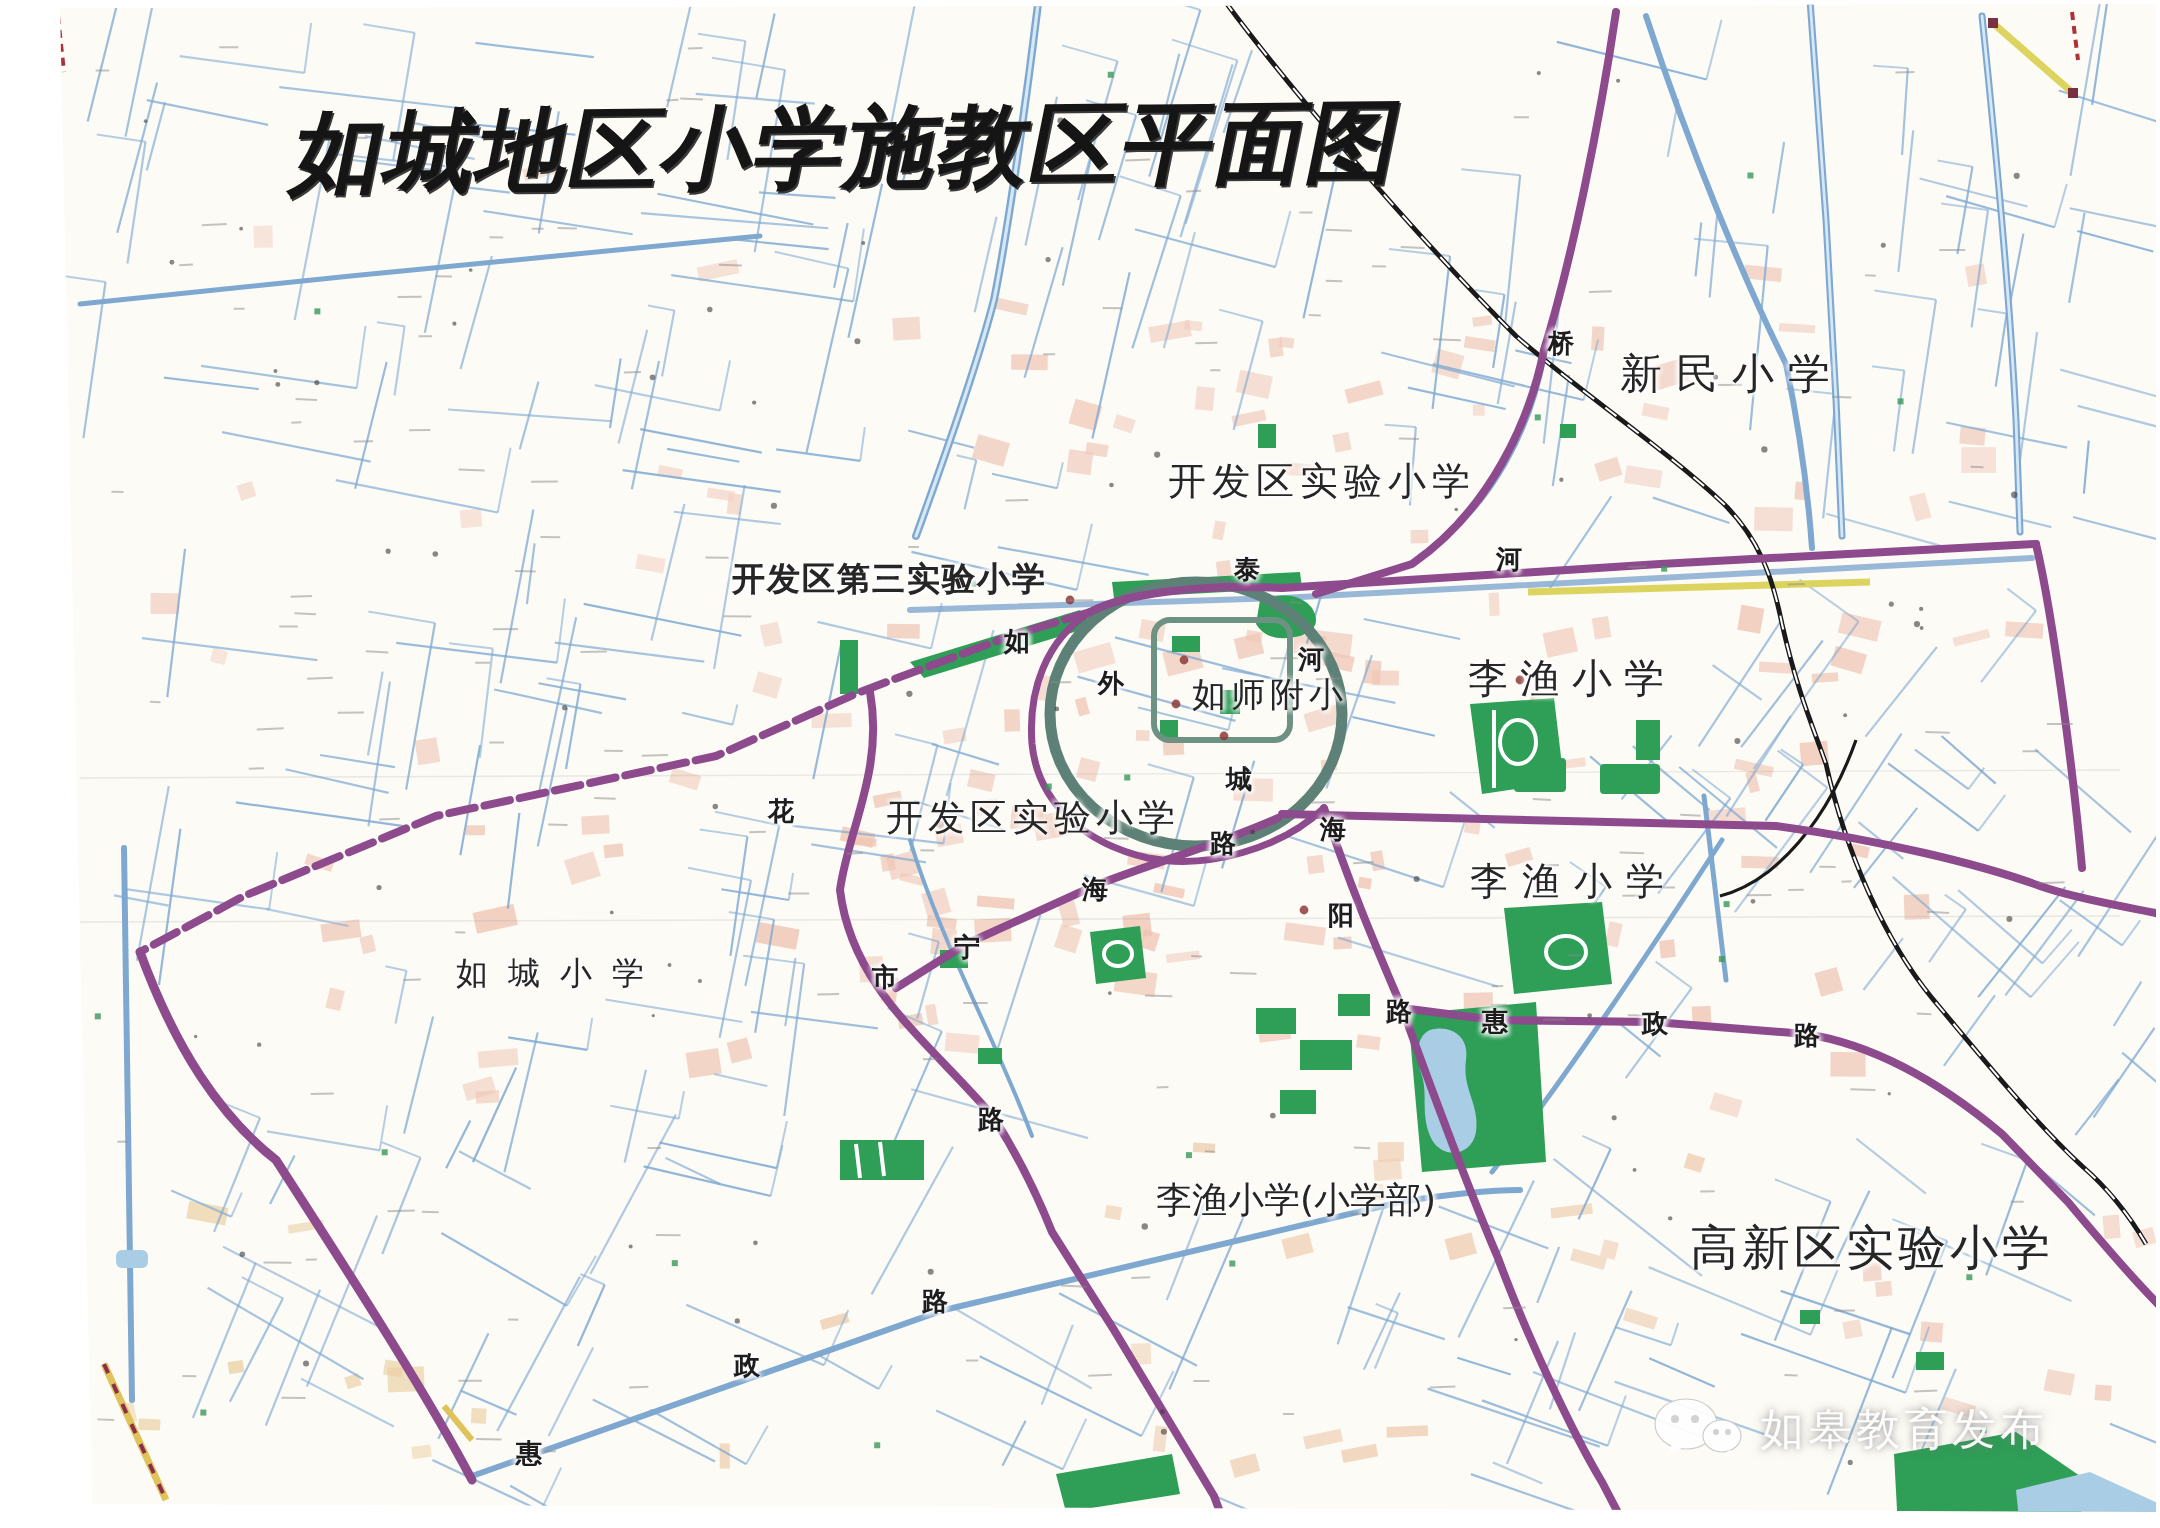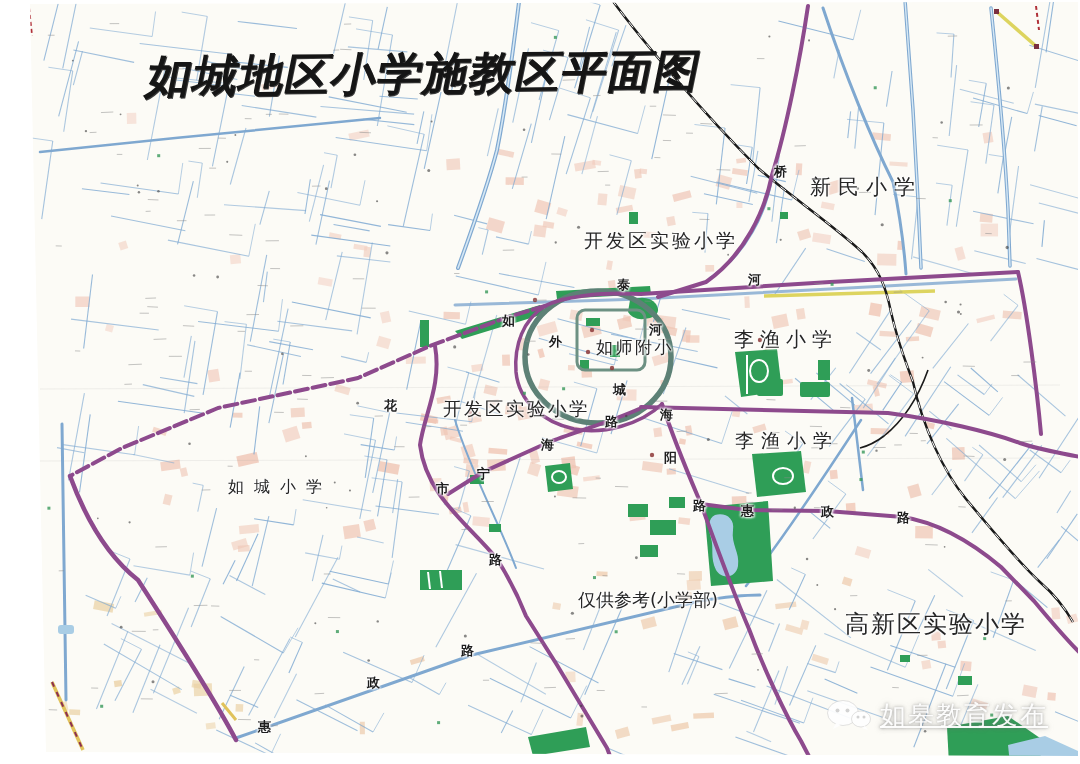--- a/index.html
+++ b/index.html
@@ -9,22 +9,22 @@
   .lbl{position:absolute;color:#262626;white-space:nowrap;
        text-shadow:0 0 3px #fff,0 0 3px #fff,1px 1px 2px #fff,-1px -1px 2px #fff;}
   .school{font-weight:500;}
   .roadchar{font-size:13px;font-weight:bold;color:#1d1d1d;}
   .title{position:absolute;left:148px;top:44px;font-size:45px;font-weight:bold;
          font-family:"DejaVu Serif","Liberation Serif",serif;color:#151515;letter-spacing:1px;
          transform:skewX(-12deg) rotate(-0.6deg);text-shadow:1px 1px 0 #3a3a3a;}
   .subtitle{position:absolute;left:710px;top:78px;font-size:14.5px;font-weight:bold;color:#101010;
             text-shadow:0 0 2px #fff;}
   .watermark{position:absolute;left:826px;top:698px;display:flex;align-items:center;gap:8px;}
-  .watermark-text{font-size:26px;letter-spacing:2px;color:rgba(255,255,255,.95);font-weight:500;
-                  text-shadow:0 0 3px rgba(110,110,110,.55),0 0 6px rgba(130,130,130,.35);text-decoration:underline;}
+  .watermark-text{font-size:22px;letter-spacing:2px;color:rgba(255,255,255,.95);font-weight:500;
+                  text-shadow:0 0 3px rgba(110,110,110,.55),0 0 6px rgba(130,130,130,.35);}
 </style>
 </head>
 <body>
 
 <div class="page">
 
 <svg class="map-svg" viewBox="0 0 1080 764">
   <defs>
     <clipPath id="mapclip">
           <polygon points="30,4 1078,2 1078,756 46,752"></polygon>
@@ -996,26 +996,27 @@
           <rect x="990.2133448049426" y="713.5617641364224" width="3" height="3" fill="#37985a" opacity="0.8"></rect>
           <rect x="485.08140188176185" y="290.3874551579356" width="3" height="3" fill="#37985a" opacity="0.8"></rect>
         </g>
   </g>
 </svg>
 
 <div class="title">如城地区小学施教区平面图</div>
 
 <div class="lbl school" style="left:810px;top:173px;font-size:21px;letter-spacing:7px;">新民小学</div>
 <div class="lbl school" style="left:584px;top:228px;font-size:19px;letter-spacing:3px;">开发区实验小学</div>
+<div class="lbl school" style="left:366px;top:279px;font-size:16.5px;letter-spacing:1px;font-weight:bold;">开发区第三实验小学</div>
 <div class="lbl school" style="left:734px;top:326px;font-size:20px;letter-spacing:6px;">李渔小学</div>
 <div class="lbl school" style="left:580px;top:336px;font-size:17px;letter-spacing:2.5px;padding-left:16px;">如师附小</div>
 <div class="lbl school" style="left:443px;top:396px;font-size:18.5px;letter-spacing:2.5px;">开发区实验小学</div>
 <div class="lbl school" style="left:735px;top:428px;font-size:19px;letter-spacing:7px;">李渔小学</div>
 <div class="lbl school" style="left:228px;top:477px;font-size:16px;letter-spacing:10px;">如城小学</div>
-<div class="lbl school" style="left:578px;top:588px;font-size:18px;">仅供参考(小学部)</div>
+<div class="lbl school" style="left:578px;top:588px;font-size:18px;">李渔小学(小学部)</div>
 <div class="lbl school" style="left:845px;top:608px;font-size:24px;letter-spacing:2px;">高新区实验小学</div>
 
 <div class="lbl roadchar" style="left:502px;top:312px;">如</div>
 <div class="lbl roadchar" style="left:617px;top:276px;">泰</div>
 <div class="lbl roadchar" style="left:748px;top:271px;">河</div>
 <div class="lbl roadchar" style="left:774px;top:163px;">桥</div>
 <div class="lbl roadchar" style="left:549px;top:333px;">外</div>
 <div class="lbl roadchar" style="left:613px;top:381px;">城</div>
 <div class="lbl roadchar" style="left:649px;top:321px;">河</div>
 <div class="lbl roadchar" style="left:384px;top:397px;">花</div>

